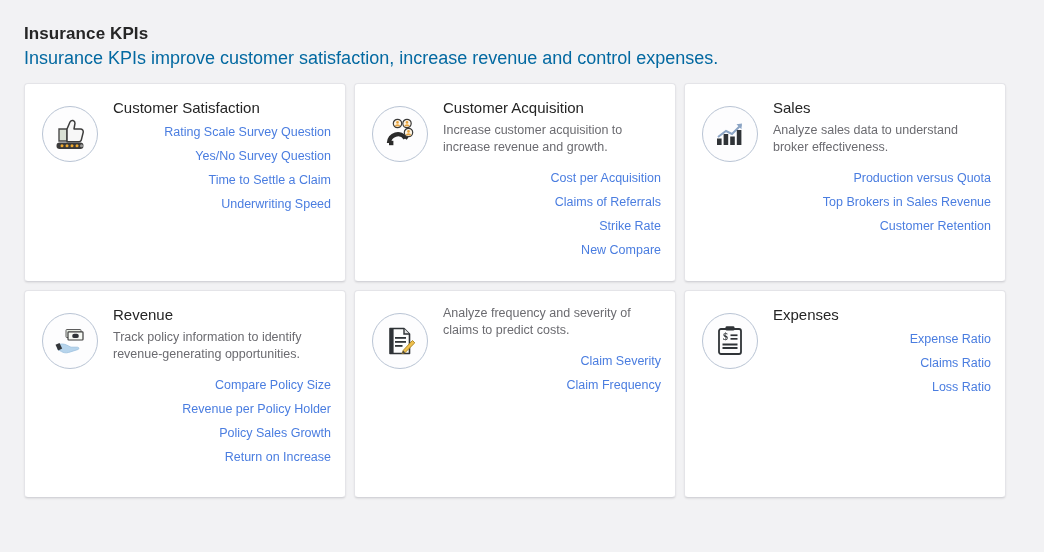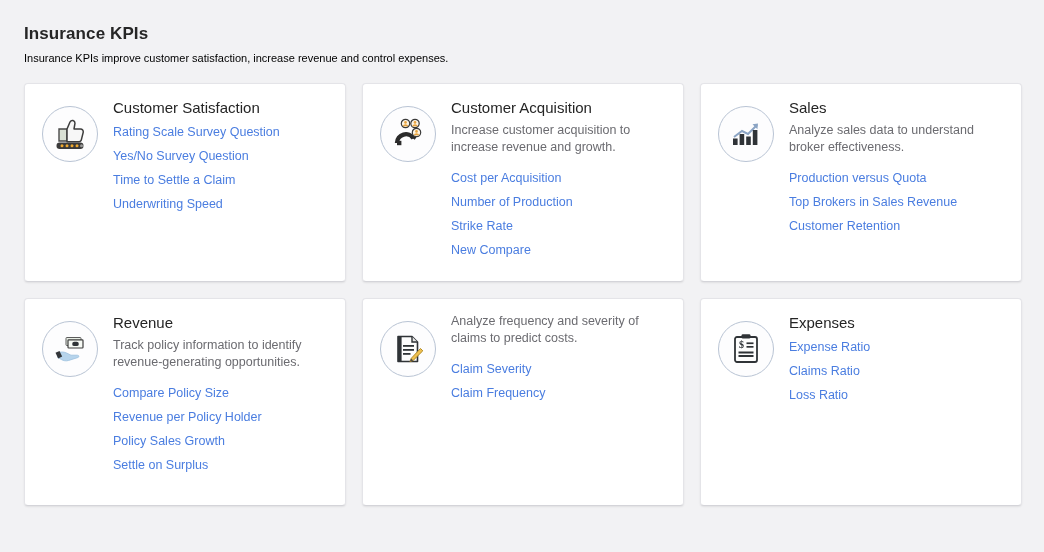--- a/index.html
+++ b/index.html
@@ -22,32 +22,31 @@
   }
   .page-title {
     font-size: 17px;
     font-weight: bold;
     color: #262626;
     letter-spacing: 0.1px;
     margin: 0 0 6px 0;
     line-height: 20px;
   }
   .page-subtitle {
-    font-size: 11px;
-    color: #000000;
+    font-size: 18px;
+    color: #0369a1;
     margin: 0 0 17px 0;
     line-height: 16px;
   }
   .card-grid {
     display: grid;
     grid-template-columns: repeat(3, 322px);
     grid-template-rows: 199px 208px;
     column-gap: 8px;
     row-gap: 8px;
-    gap: 16px;
   }
   .card {
     background: #ffffff;
     border: 1px solid #e4e4e8;
     border-bottom-color: #d4d4d9;
     border-radius: 4px;
     box-shadow: 0 1px 2px rgba(0,0,0,0.08);
     box-sizing: border-box;
     padding: 14px 14px 10px 14px;
     display: flex;
@@ -85,20 +84,21 @@
     margin: 0 0 12px 0;
     max-width: 205px;
   }
   .card-links {
     list-style: none;
     margin: 0;
     padding: 0;
   }
   .card-links li {
     margin: 0 0 6px 0;
+    text-align: right;
   }
   .card-link {
     font-size: 12.5px;
     color: #4a7de0;
     text-decoration: none;
     line-height: 16px;
     cursor: pointer;
     display: inline-block;
   }
 </style>
@@ -159,21 +159,21 @@
             <circle cx="27.5" cy="16.4" r="1.3" fill="#e8a33d"></circle>
             <path d="M24.6 20.2 A3.2 3.2 0 0 1 30.4 20.2 Z" fill="#e8a33d"></path>
           </g>
         </svg>
       </div>
       <div class="card-body">
         <h2 class="card-title">Customer Acquisition</h2>
         <p class="card-desc">Increase customer acquisition to increase revenue and growth.</p>
         <ul class="card-links">
           <li><a class="card-link">Cost per Acquisition</a></li>
-          <li><a class="card-link">Number of Production</a></li>
+          <li><a class="card-link">Claims of Referrals</a></li>
           <li><a class="card-link">Strike Rate</a></li>
           <li><a class="card-link">New Compare</a></li>
         </ul>
       </div>
     </div>
 
     <div class="card">
       <div class="card-icon">
         <svg width="38" height="38" viewBox="0 0 38 38" aria-hidden="true">
           <path d="M7 22 L15 16 L21 19 L30 10" fill="none" stroke="#8ba4c4" stroke-width="2"></path>
@@ -205,21 +205,21 @@
           <path d="M4.5 22.8 L8.5 21 L11.2 26.6 L7.2 28.4 Z" fill="#33363a"></path>
         </svg>
       </div>
       <div class="card-body">
         <h2 class="card-title">Revenue</h2>
         <p class="card-desc">Track policy information to identify revenue-generating opportunities.</p>
         <ul class="card-links">
           <li><a class="card-link">Compare Policy Size</a></li>
           <li><a class="card-link">Revenue per Policy Holder</a></li>
           <li><a class="card-link">Policy Sales Growth</a></li>
-          <li><a class="card-link">Settle on Surplus</a></li>
+          <li><a class="card-link">Return on Increase</a></li>
         </ul>
       </div>
     </div>
 
     <div class="card">
       <div class="card-icon">
         <svg width="38" height="38" viewBox="0 0 38 38" aria-hidden="true">
           <path d="M9 6.5 L23 6.5 L28.5 12 L28.5 31.5 L9 31.5 Z" fill="#fdfdfd" stroke="#2f3337" stroke-width="1.6" stroke-linejoin="round"></path>
           <path d="M23 6.5 L23 12 L28.5 12" fill="#e6e6e6" stroke="#2f3337" stroke-width="1.4"></path>
           <rect x="9" y="6.5" width="3.6" height="25" fill="#2f3337"></rect>

